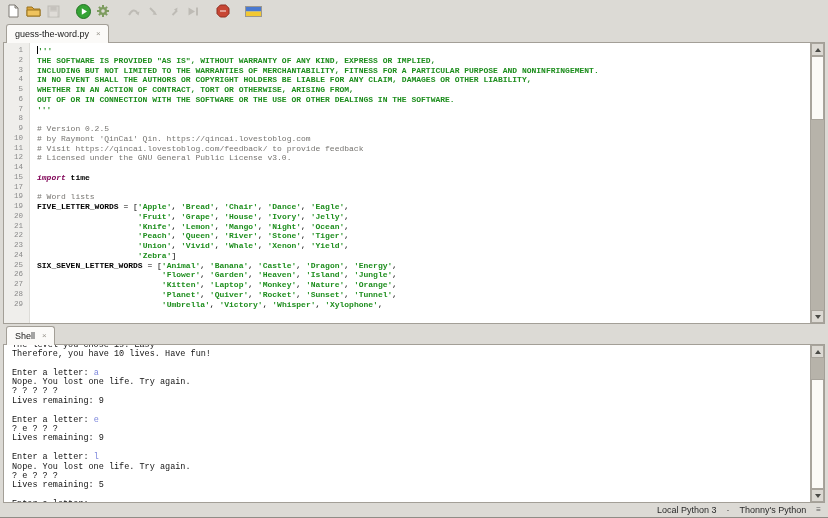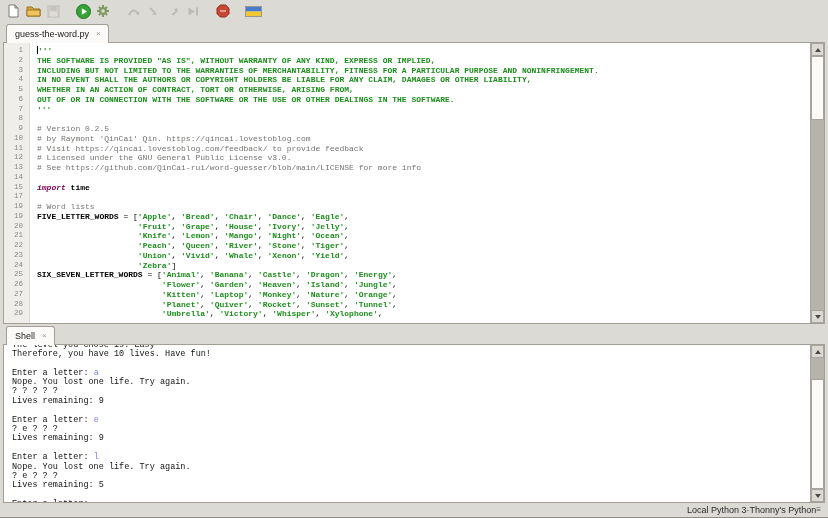--- a/index.html
+++ b/index.html
@@ -62,21 +62,21 @@
   .tri-up   { width:0; height:0; border-left:3px solid transparent; border-right:3px solid transparent; border-bottom:4px solid #4a4a46; }
   .tri-down { width:0; height:0; border-left:3px solid transparent; border-right:3px solid transparent; border-top:4px solid #4a4a46; }
   .sb-thumb { position:absolute; left:0; right:0; background:#fbfaf7; border:1px solid #a8a49c; }
   .editor-pane .sb-thumb { top:13px; height:64px; }
   .shell-pane  .sb-thumb { top:34px; bottom:13px; }
 
   
   .statusbar { position:absolute; left:0; right:0; bottom:0; height:15px;
                display:flex; align-items:center; justify-content:flex-end;
                padding-right:7px; font-size:9px; color:#2a2a2a; }
-  .statusbar span { margin-left:0; }
+  .statusbar span { margin-left:10px; }
   .menu-glyph { font-size:8px; color:#555; }
 
   
   svg { display:block; }
 </style>
 </head>
 <body>
 
 <div class="win">
 
@@ -197,21 +197,20 @@
           <div class="cline"><span class="ln">3</span><span class="lt"><span class="seg-str">INCLUDING BUT NOT LIMITED TO THE WARRANTIES OF MERCHANTABILITY, FITNESS FOR A PARTICULAR PURPOSE AND NONINFRINGEMENT.</span></span></div>
           <div class="cline"><span class="ln">4</span><span class="lt"><span class="seg-str">IN NO EVENT SHALL THE AUTHORS OR COPYRIGHT HOLDERS BE LIABLE FOR ANY CLAIM, DAMAGES OR OTHER LIABILITY,</span></span></div>
           <div class="cline"><span class="ln">5</span><span class="lt"><span class="seg-str">WHETHER IN AN ACTION OF CONTRACT, TORT OR OTHERWISE, ARISING FROM,</span></span></div>
           <div class="cline"><span class="ln">6</span><span class="lt"><span class="seg-str">OUT OF OR IN CONNECTION WITH THE SOFTWARE OR THE USE OR OTHER DEALINGS IN THE SOFTWARE.</span></span></div>
           <div class="cline"><span class="ln">7</span><span class="lt"><span class="seg-str">'''</span></span></div>
           <div class="cline"><span class="ln">8</span><span class="lt"></span></div>
           <div class="cline"><span class="ln">9</span><span class="lt"><span class="seg-com"># Version 0.2.5</span></span></div>
           <div class="cline"><span class="ln">10</span><span class="lt"><span class="seg-com"># by Raymont 'QinCai' Qin. https://qincai.lovestoblog.com</span></span></div>
           <div class="cline"><span class="ln">11</span><span class="lt"><span class="seg-com"># Visit https://qincai.lovestoblog.com/feedback/ to provide feedback</span></span></div>
           <div class="cline"><span class="ln">12</span><span class="lt"><span class="seg-com"># Licensed under the GNU General Public License v3.0.</span></span></div>
-          <div class="cline"><span class="ln">13</span><span class="lt"><span class="seg-com"># See https://github.com/QinCai-rui/word-guesser/blob/main/LICENSE for more info</span></span></div>
           <div class="cline"><span class="ln">14</span><span class="lt"></span></div>
           <div class="cline"><span class="ln">15</span><span class="lt"><span class="seg-kw">import</span><span class="seg-nameb"> time</span></span></div>
           <div class="cline"><span class="ln">17</span><span class="lt"></span></div>
           <div class="cline"><span class="ln">19</span><span class="lt"><span class="seg-com"># Word lists</span></span></div>
           <div class="cline"><span class="ln">19</span><span class="lt"><span class="seg-nameb">FIVE_LETTER_WORDS</span><span class="seg-pln"> = [</span><span class="seg-str">'Apple'</span><span class="seg-pln">, </span><span class="seg-str">'Bread'</span><span class="seg-pln">, </span><span class="seg-str">'Chair'</span><span class="seg-pln">, </span><span class="seg-str">'Dance'</span><span class="seg-pln">, </span><span class="seg-str">'Eagle'</span><span class="seg-pln">,</span></span></div>
           <div class="cline"><span class="ln">20</span><span class="lt"><span class="seg-pln">                     </span><span class="seg-str">'Fruit'</span><span class="seg-pln">, </span><span class="seg-str">'Grape'</span><span class="seg-pln">, </span><span class="seg-str">'House'</span><span class="seg-pln">, </span><span class="seg-str">'Ivory'</span><span class="seg-pln">, </span><span class="seg-str">'Jelly'</span><span class="seg-pln">,</span></span></div>
           <div class="cline"><span class="ln">21</span><span class="lt"><span class="seg-pln">                     </span><span class="seg-str">'Knife'</span><span class="seg-pln">, </span><span class="seg-str">'Lemon'</span><span class="seg-pln">, </span><span class="seg-str">'Mango'</span><span class="seg-pln">, </span><span class="seg-str">'Night'</span><span class="seg-pln">, </span><span class="seg-str">'Ocean'</span><span class="seg-pln">,</span></span></div>
           <div class="cline"><span class="ln">22</span><span class="lt"><span class="seg-pln">                     </span><span class="seg-str">'Peach'</span><span class="seg-pln">, </span><span class="seg-str">'Queen'</span><span class="seg-pln">, </span><span class="seg-str">'River'</span><span class="seg-pln">, </span><span class="seg-str">'Stone'</span><span class="seg-pln">, </span><span class="seg-str">'Tiger'</span><span class="seg-pln">,</span></span></div>
           <div class="cline"><span class="ln">23</span><span class="lt"><span class="seg-pln">                     </span><span class="seg-str">'Union'</span><span class="seg-pln">, </span><span class="seg-str">'Vivid'</span><span class="seg-pln">, </span><span class="seg-str">'Whale'</span><span class="seg-pln">, </span><span class="seg-str">'Xenon'</span><span class="seg-pln">, </span><span class="seg-str">'Yield'</span><span class="seg-pln">,</span></span></div>
           <div class="cline"><span class="ln">24</span><span class="lt"><span class="seg-pln">                     </span><span class="seg-str">'Zebra'</span><span class="seg-pln">]</span></span></div>

